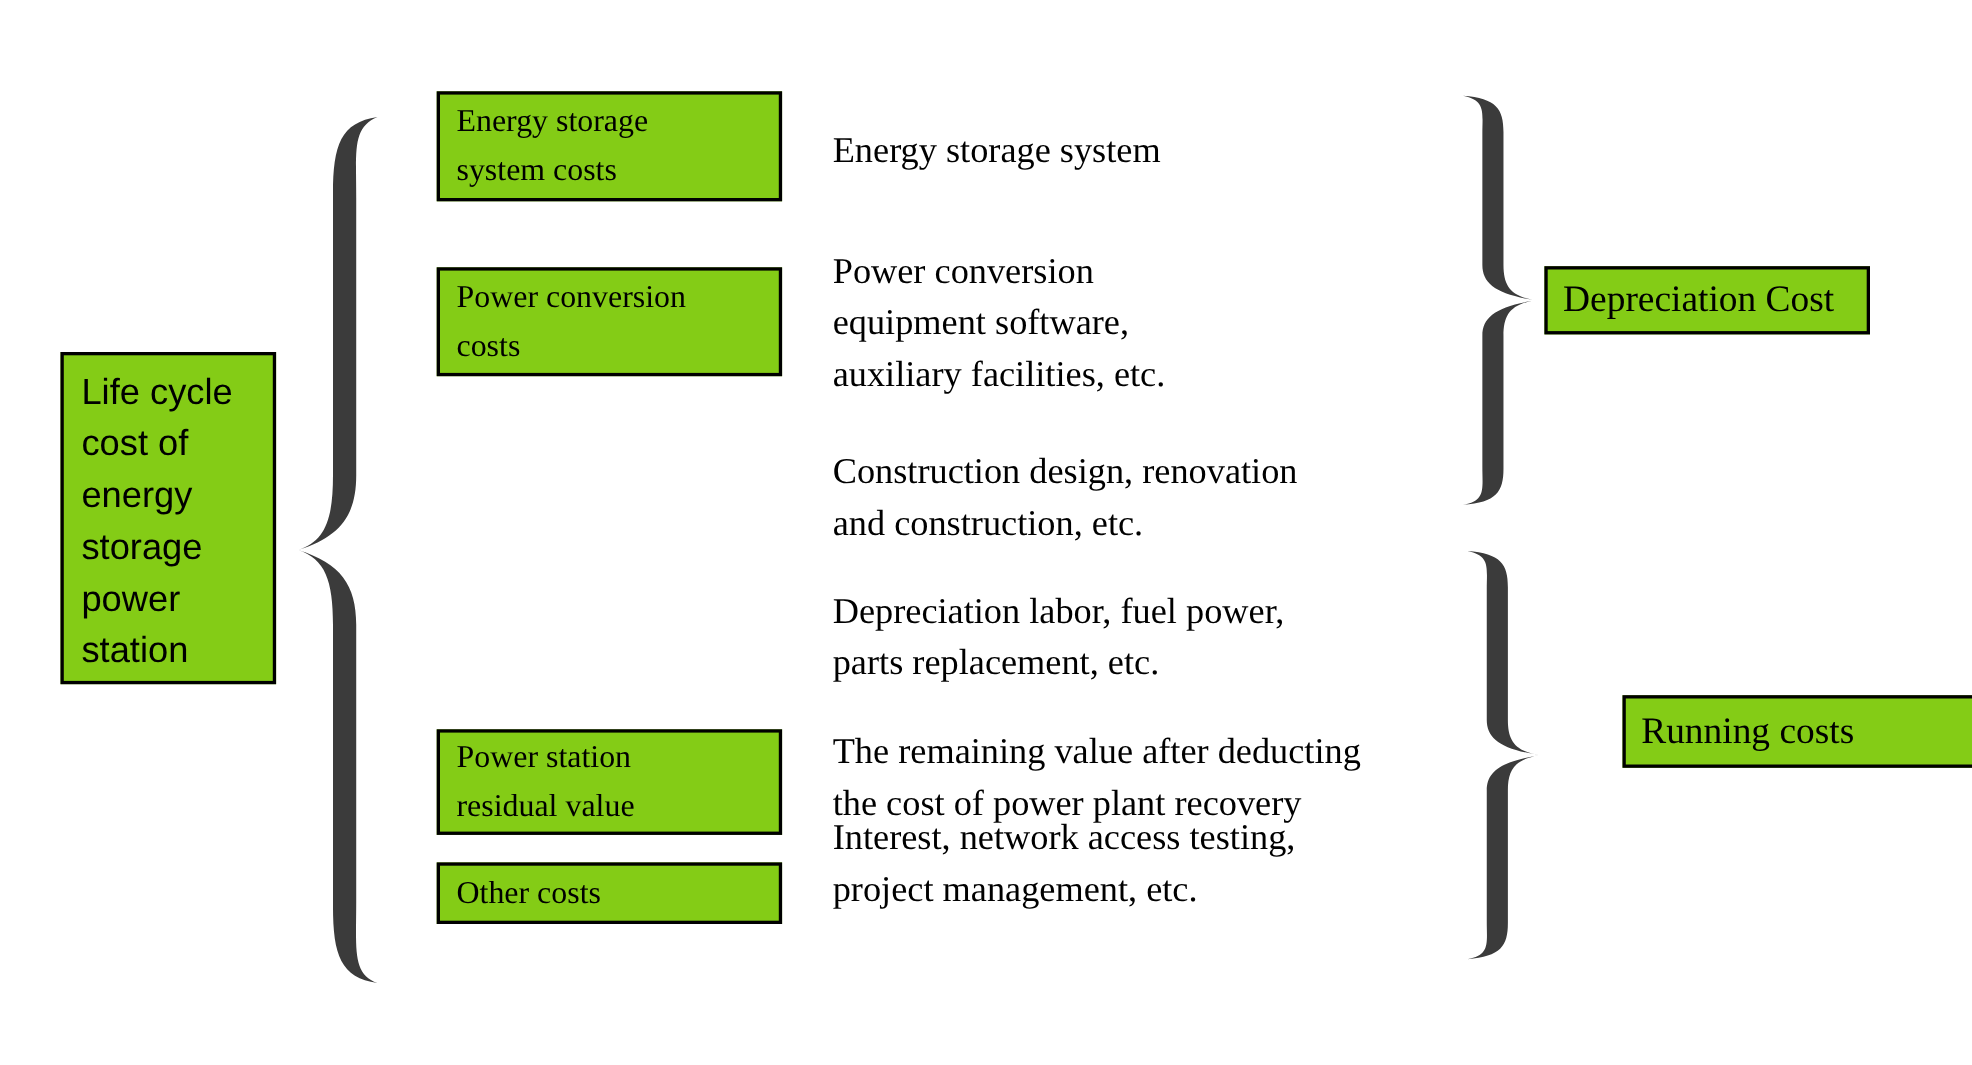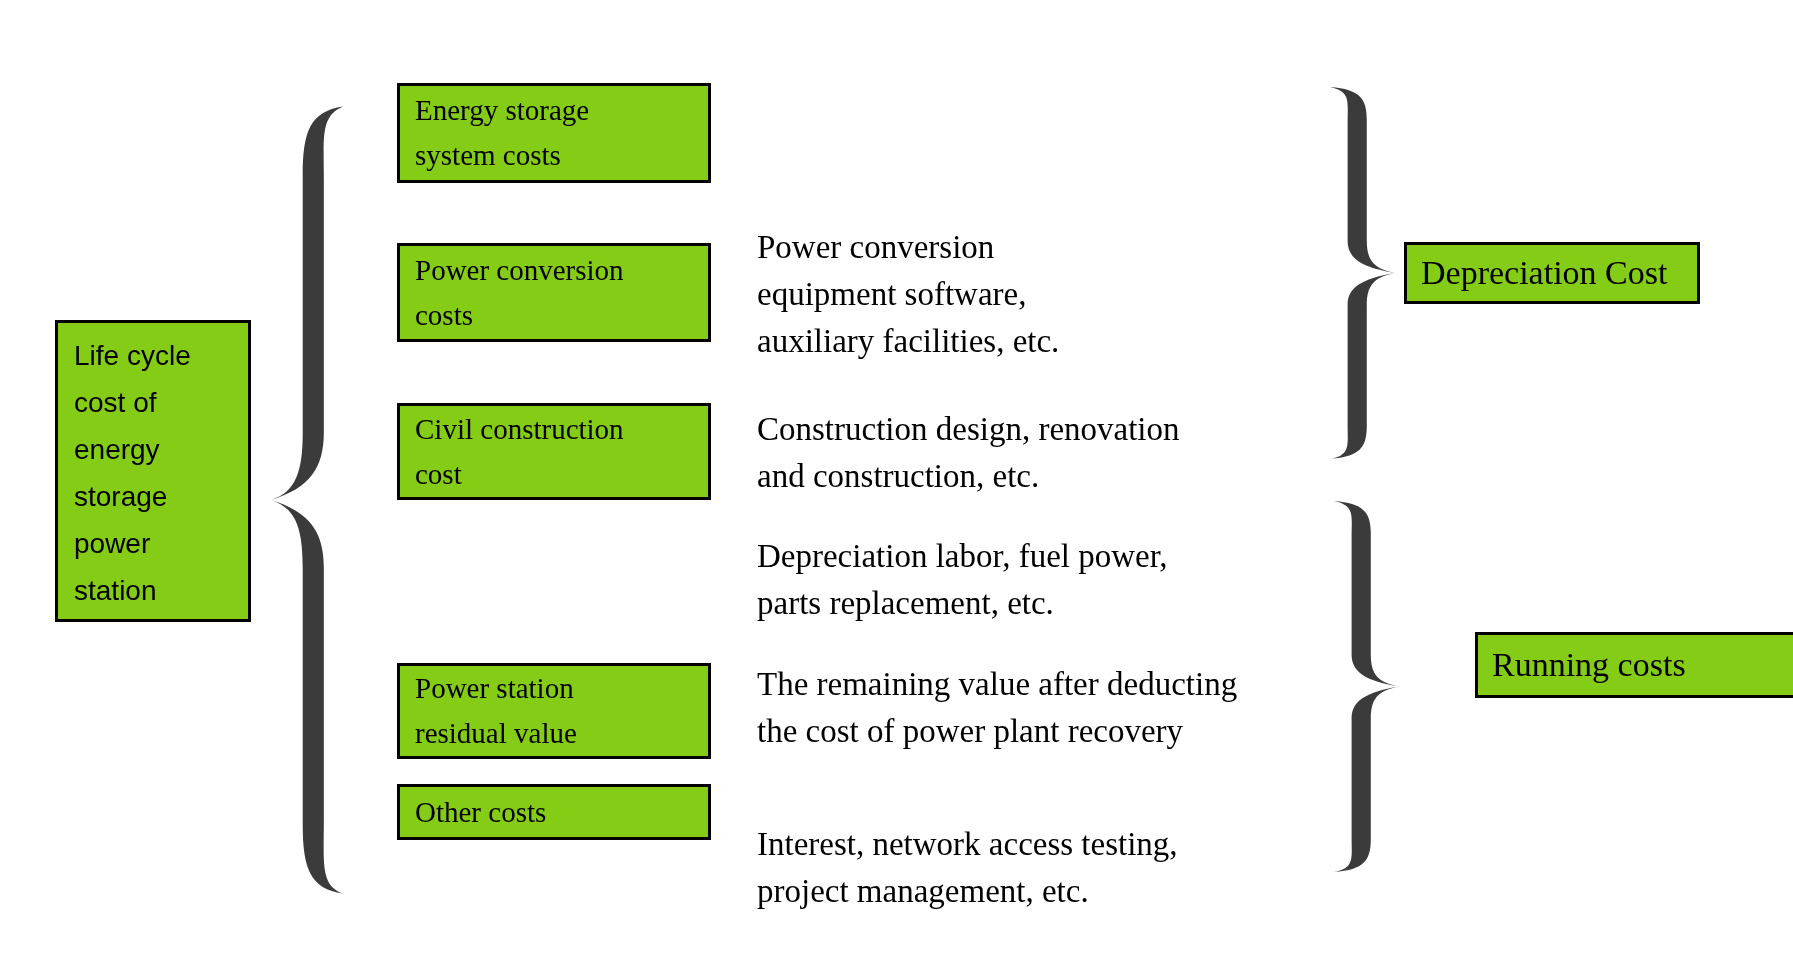--- a/index.html
+++ b/index.html
@@ -23,21 +23,21 @@
     background: #84cc16;
     display: flex;
     align-items: center;
   }
   .pre { white-space: pre-line; }
 
   
   .root-box {
     left: 55px; top: 320px; width: 196px; height: 302px;
     font-family: "Liberation Sans", sans-serif;
-    font-size: 28px; line-height: 47px;
+    font-size: 33px; line-height: 47px;
     padding-left: 16px;
     align-items: flex-start;
     padding-top: 9px;
   }
 
   
   .item-box {
     left: 397px; width: 314px;
     font-size: 29px; line-height: 45px;
     padding-left: 15px;
@@ -54,21 +54,21 @@
     position: absolute;
     left: 757px;
     font-size: 33px; line-height: 47px;
     white-space: pre-line;
   }
   .d1 { top: 114px; }
   .d2 { top: 224px; }
   .d3 { top: 406px; }
   .d4 { top: 533px; }
   .d5 { top: 661px; }
-  .d6 { top: 821px; }
+  .d6 { top: 739px; }
 
   
   .group-box {
     font-size: 34px;
     padding-left: 14px;
   }
   .install-box { left: 1404px; top: 242px; width: 296px; height: 62px; }
   .running-box { left: 1475px; top: 632px; width: 339px; height: 66px; }
 
   
@@ -103,26 +103,25 @@
              C 52 485, 68 460, 68 415
              L 68 100
              C 68 45, 64 20, 90 8
              Z" fill="#3b3b3b"></path>
   </svg>
 
   <div class="box item-box ib1 pre">Energy storage
 system costs</div>
   <div class="box item-box ib2 pre">Power conversion
 costs</div>
-  <div class="box item-box ib3 pre">Civil construction
-cost</div>
   <div class="box item-box ib5 pre">Power station
 residual value</div>
   <div class="box item-box ib6 pre">Other costs</div>
 
+  <div class="desc d1">Energy storage system</div>
   <div class="desc d2">Power conversion
 equipment software,
 auxiliary facilities, etc.</div>
   <div class="desc d3">Construction design, renovation
 and construction, etc.</div>
   <div class="desc d4">Depreciation labor, fuel power,
 parts replacement, etc.</div>
   <div class="desc d5">The remaining value after deducting
 the cost of power plant recovery</div>
   <div class="desc d6">Interest, network access testing,

